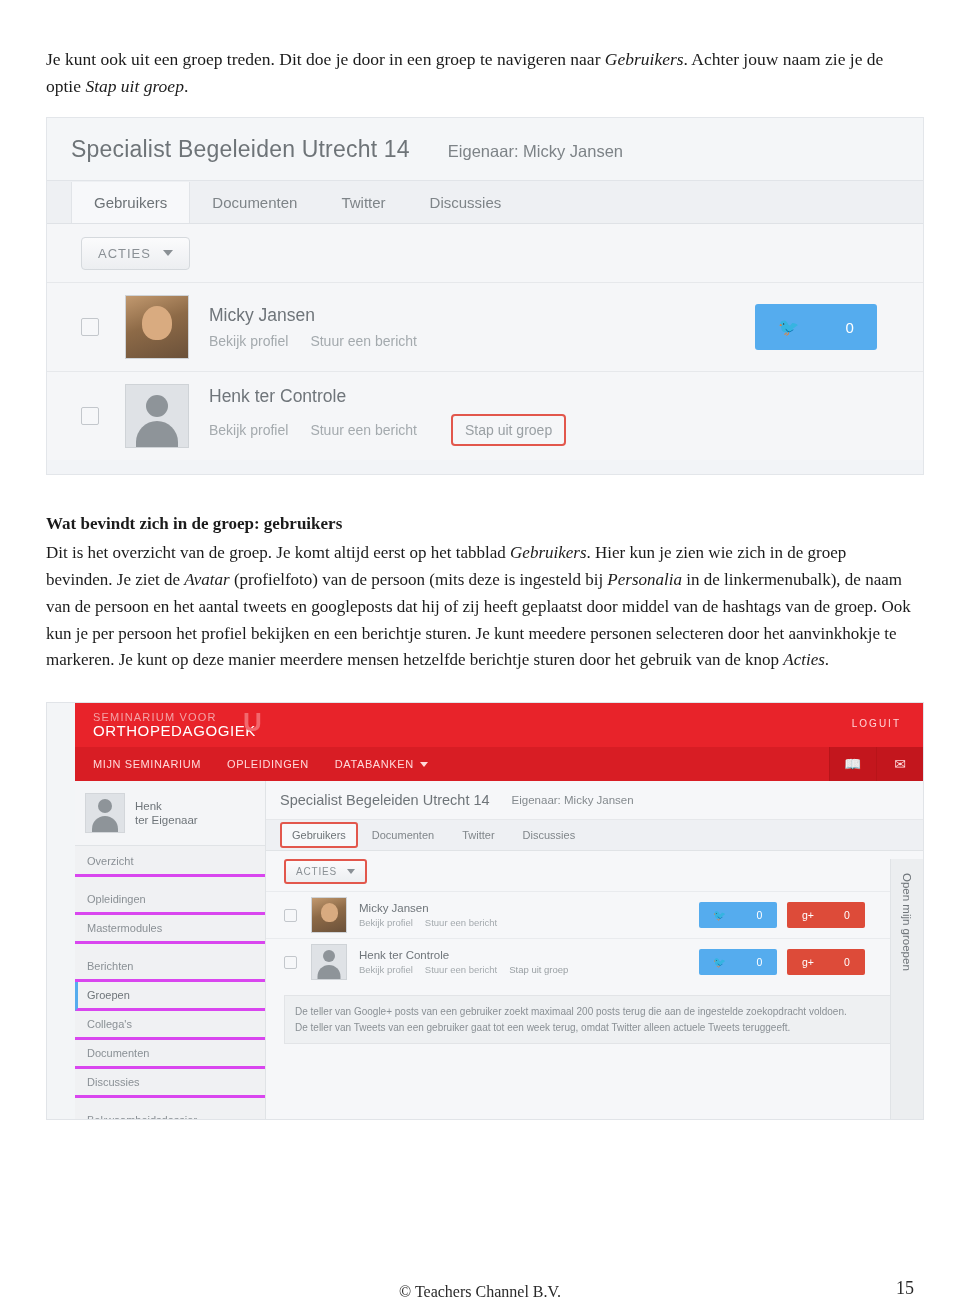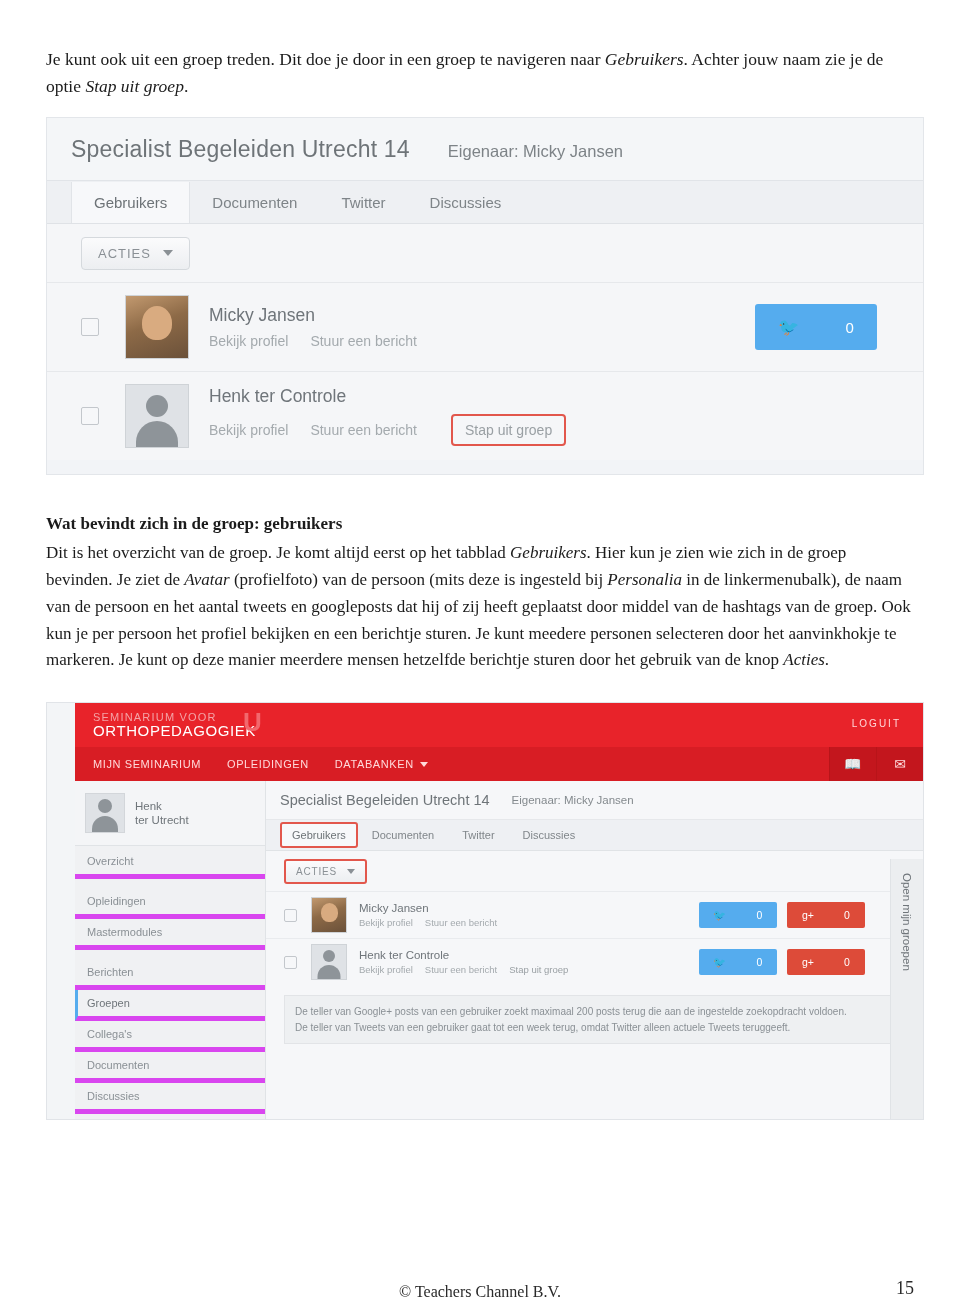--- a/index.html
+++ b/index.html
@@ -277,21 +277,21 @@
     width:38px;height:38px;background:#dfe2e6;position:relative;flex:0 0 auto;
     border:1px solid #d3d6da; overflow:hidden;
   }
   .s2-side-av::before{content:"";position:absolute;left:50%;top:5px;transform:translateX(-50%);width:14px;height:14px;border-radius:50%;background:#8e9499;}
   .s2-side-av::after{content:"";position:absolute;left:50%;bottom:-1px;transform:translateX(-50%);width:26px;height:17px;border-radius:13px 13px 0 0;background:#8e9499;}
   .s2-side-name { font-size:11.5px; color:#6f757a; line-height:14px; }
   .s2-side-list { padding-top:2px; }
   .s2-side-item {
     font-size:11px; color:#8a9095;
     padding: 7px 12px;
-    border-bottom:5px solid #d946ef;
+    border-bottom:3px solid #d946ef;
   }
   .s2-side-item.active { border-left:3px solid #55acee; padding-left:9px; color:#6f757a; }
   .s2-side-gap { height: 9px; }
   .s2-content { flex:1; position:relative; background:#f6f7f9; }
   .s2-c-header {
     height: 38px; display:flex; align-items:center; padding-left:14px;
     background:#f6f7f9; border-bottom:1px solid #e6e8eb;
   }
   .s2-c-title { font-size:14.5px; color:#6e7478; }
   .s2-c-owner { font-size:11.5px; color:#848a8e; margin-left:22px; }
@@ -466,21 +466,21 @@
         <div>✉</div>
       </div>
     </div>
 
     <div class="s2-main">
       <div class="s2-side">
         <div class="s2-side-user">
           <div class="s2-side-av"></div>
           <div>
             <div class="s2-side-name">Henk</div>
-            <div class="s2-side-name">ter Utrecht</div>
+            <div class="s2-side-name">ter Eigenaar</div>
           </div>
         </div>
         <div class="s2-side-list">
           <div class="s2-side-item">Overzicht</div>
           <div class="s2-side-gap"></div>
           <div class="s2-side-item">Opleidingen</div>
           <div class="s2-side-item">Mastermodules</div>
           <div class="s2-side-gap"></div>
           <div class="s2-side-item">Berichten</div>
           <div class="s2-side-item active">Groepen</div>

